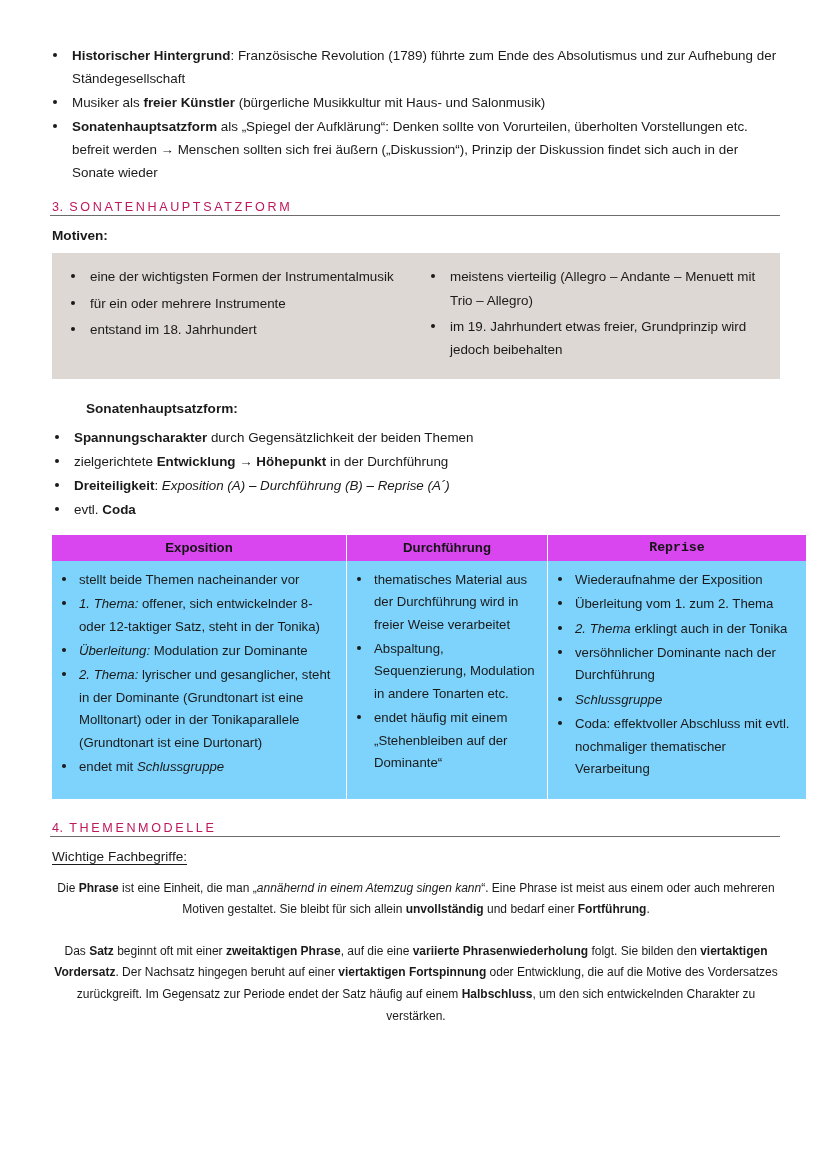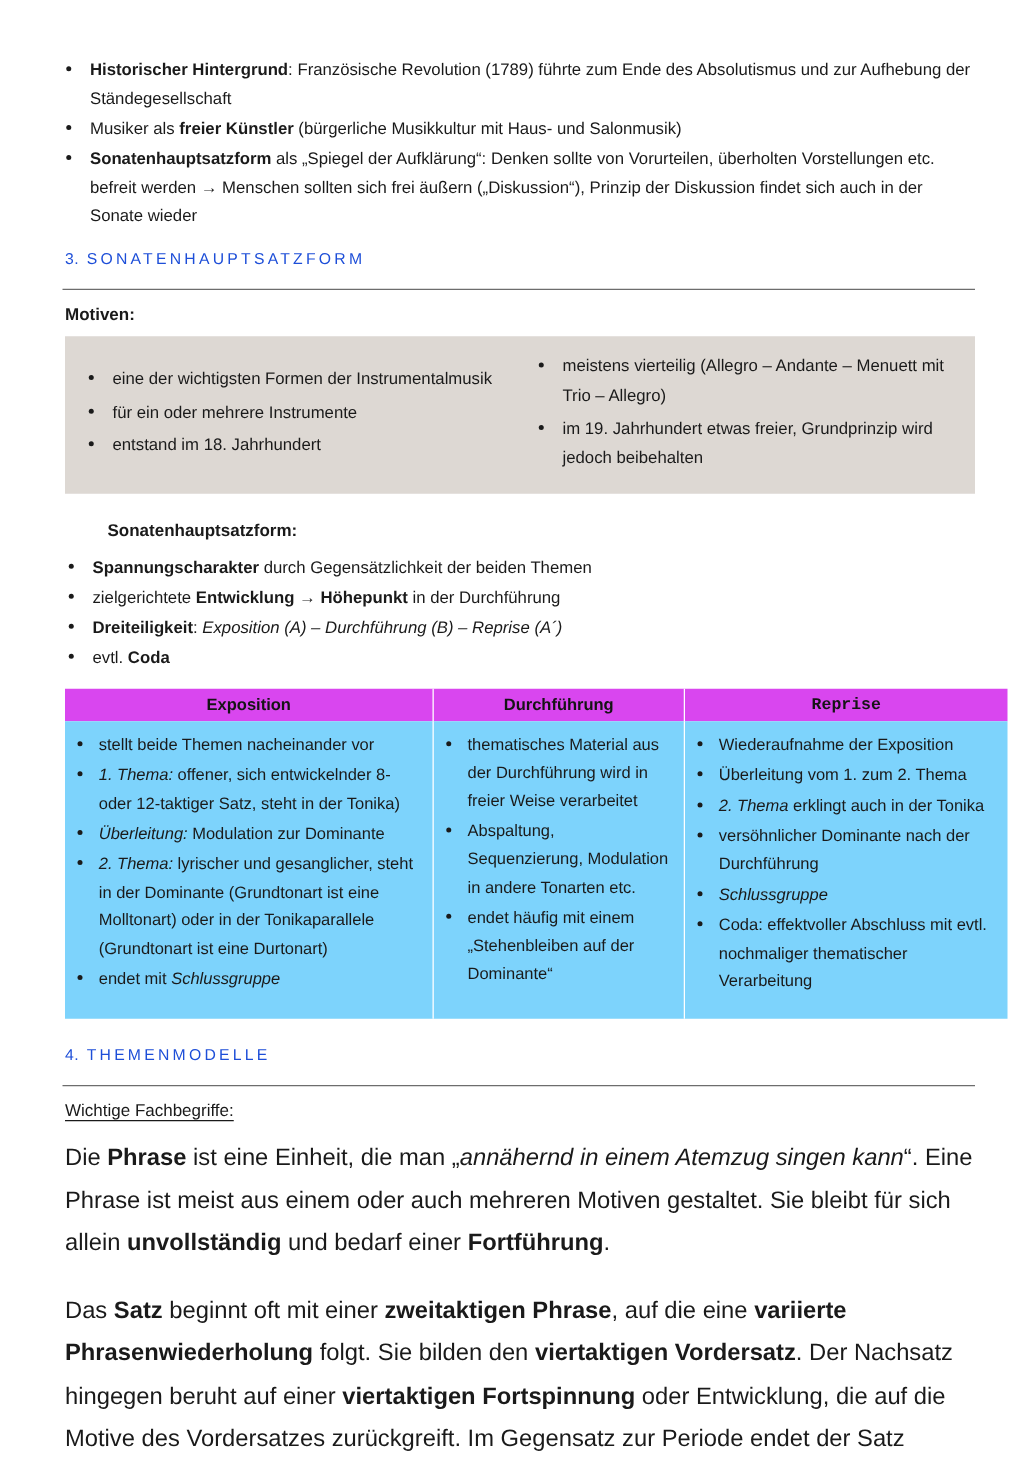--- a/index.html
+++ b/index.html
@@ -51,23 +51,23 @@
   i, .i { font-style: italic; }
 
   
   .intro { margin-bottom: 16px; }
   .intro > li { margin-bottom: 2px; }
 
   
   .sec-head {
     font-size: 12.6px;
     letter-spacing: 2.6px;
-    color: #1d4ed8;
+    color: #be185d;
     border-bottom: 1.1px solid #6d6d6d;
-    padding: 0 0 17px 2px;
+    padding: 0 0 1px 2px;
     margin: 16px 0 0 0;
     white-space: nowrap;
   }
   .sec-head .num { letter-spacing: 0.4px; margin-right: 6px; }
 
   
   .sub-label {
     font-weight: 700;
     font-size: 13.6px;
     margin: 12px 0 10px 2px;
@@ -78,21 +78,20 @@
     font-weight: 400;
   }
 
   
   .shade-box {
     background: #ddd8d3;
     padding: 12px 16px 14px 16px;
     display: flex;
     gap: 24px;
     margin: 0 0 0 2px;
-    align-items: center;
   }
   .shade-box .col { flex: 1 1 0; }
   .shade-box ul.bl > li { line-height: 1.74; margin-bottom: 3px; }
 
   
   .tbl {
     margin: 14px 0 0 2px;
     border-collapse: collapse;
     width: 728px;
     table-layout: fixed;
@@ -121,24 +120,24 @@
     margin-bottom: 2px;
   }
   .tbl ul.bl > li::before { top: 8px; left: 4px; }
 
   .col-exposition { width: 286px; }
   .col-durchfuehrung { width: 192px; }
   .col-reprise { width: 250px; font-family: Liberation Mono, monospace; }
 
   
   .para {
-    font-size: 19px;
+    font-size: 12px;
     line-height: 1.80;
     margin: 14px 0 0 2px;
-    text-align: left;
+    text-align: center;
   }
 </style>
 </head>
 <body>
 
 <div class="page">
 
   <ul class="bl intro">
     <li>
       <b>Historischer Hintergrund</b><span>: Französische Revolution (1789) führte zum Ende des Absolutismus und zur Aufhebung der Ständegesellschaft</span>

